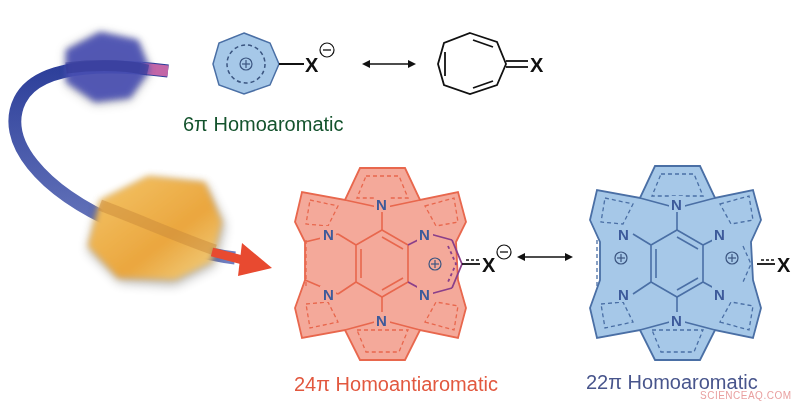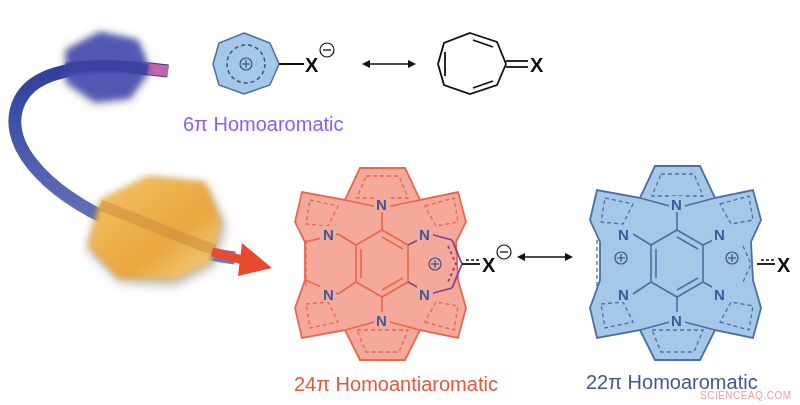--- a/index.html
+++ b/index.html
@@ -1,19 +1,19 @@
 <!DOCTYPE html>
 <html><head>
 <meta charset="utf-8">
 <style>
   html, body { margin: 0; padding: 0; background: #ffffff; }
   body { width: 800px; height: 405px; position: relative; overflow: hidden; font-family: "Liberation Sans", sans-serif; }
   .abs { position: absolute; }
   .lbl { font-family: "Liberation Sans", sans-serif; font-size: 20px; white-space: nowrap; }
-  .lbl-6 { left: 183px; top: 113px; color: #8b5cf6; }
+  .lbl-6 { left: 183px; top: 113px; color: #14532d; }
   .lbl-24 { left: 294px; top: 373px; color: #e2583f; }
   .lbl-22 { left: 586px; top: 371px; color: #48558c; }
   .wm { left: 700px; top: 390px; font-size: 10px; color: #e9a0a0; letter-spacing: 0.5px; font-family: "Liberation Sans", sans-serif; }
   svg text { font-family: "Liberation Sans", sans-serif; }
 </style>
 </head>
 <body>
 
 <svg class="abs" style="left:0;top:0" width="800" height="405">
   <defs>

